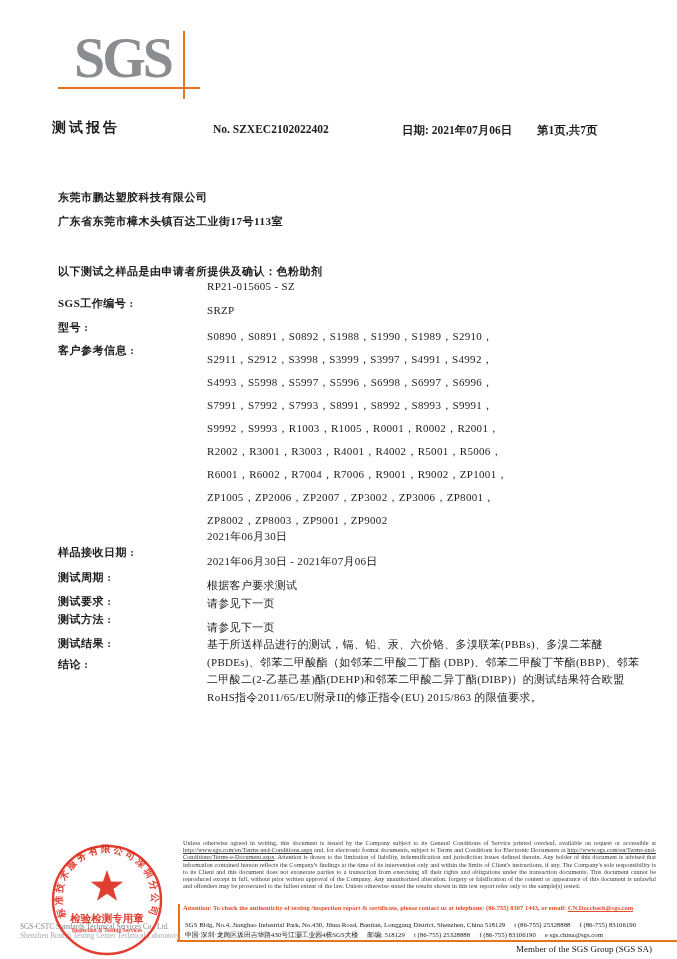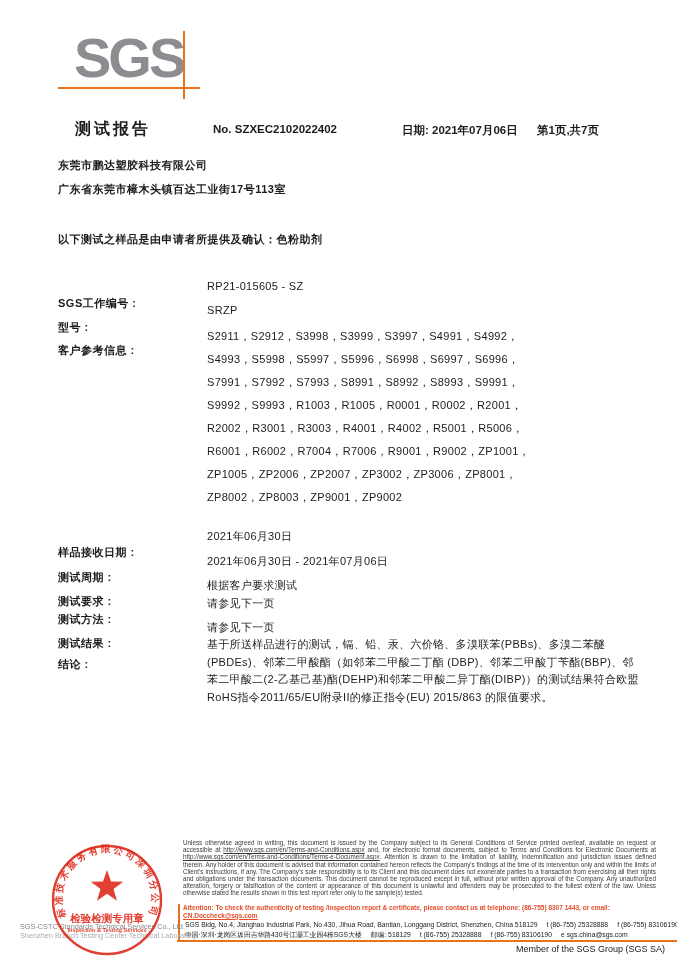--- a/index.html
+++ b/index.html
@@ -1,38 +1,38 @@
 <!DOCTYPE html>
 <html><head>
 <meta charset="utf-8">
 <style>
   * { margin:0; padding:0; box-sizing:border-box; }
   html,body { background:#fff; }
   .page {
     position:relative; width:677px; height:959px; background:#ffffff;
-    font-family:Liberation Sans, sans-serif; color:#1c1c1c; overflow:hidden;
+    font-family:Liberation Serif, serif; color:#1c1c1c; overflow:hidden;
   }
   
   .logo-wrap { position:absolute; left:58px; top:26px; width:150px; height:80px; }
   .logo-text {
     position:absolute; left:16px; top:2px;
     font-size:56px; font-weight:bold; letter-spacing:-3px;
     color:#8b8d90; line-height:60px;
   }
   .logo-hline { position:absolute; left:0; top:61px; width:142px; height:2px; background:#e8731a; }
   .logo-vline { position:absolute; left:125px; top:5px; width:2px; height:68px; background:#e8731a; }
   
-  .title { position:absolute; left:75px; top:119px; font-size:16px; font-weight:bold; letter-spacing:3px; }
+  .title { position:absolute; left:52px; top:119px; font-size:14px; font-weight:bold; letter-spacing:3px; }
   .hmeta { position:absolute; top:123px; font-size:11.5px; font-weight:bold; }
   .no    { left:213px; }
   .hdate { left:402px; }
   .hpage { left:537px; }
-  .applicant { position:absolute; left:58px; font-size:11px; font-weight:bold; letter-spacing:0.5px; }
+  .applicant { position:absolute; left:58px; font-size:11px; font-weight:bold; letter-spacing:0.5px;margin-top:32px; }
   
-  .intro { position:absolute; left:58px; top:232px; font-size:11px; font-weight:bold; letter-spacing:0.5px; }
+  .intro { position:absolute; left:58px; top:264px; font-size:11px; font-weight:bold; letter-spacing:0.5px; }
   .lbl { position:absolute; left:58px; font-size:11px; font-weight:bold; letter-spacing:0.5px;margin-top:24px; }
   .val { position:absolute; left:207px; font-size:11px; letter-spacing:0.3px;margin-top:8px; }
   .ref-lines { line-height:23px; }
   .conclusion { width:436px; line-height:17.5px; }
   
   .terms { position:absolute; left:183px; top:839px; width:473px; font-size:6.3px;
            line-height:7.2px; color:#3a3a3a; text-align:justify; }
   .terms .u { text-decoration:underline; }
   .attention { position:absolute; left:183px; top:904px; width:473px; font-size:6.5px;
                line-height:7.6px; color:#e04e2a; font-weight:bold; }
@@ -72,20 +72,21 @@
   <div class="intro">以下测试之样品是由申请者所提供及确认：色粉助剂</div>
 
   <div class="lbl" style="top:272px">SGS工作编号 :</div>
   <div class="val" style="top:272px">RP21-015605 - SZ</div>
 
   <div class="lbl" style="top:296px">型号 :</div>
   <div class="val" style="top:296px">SRZP</div>
 
   <div class="lbl" style="top:319px">客户参考信息 :</div>
   <div class="val ref-lines" style="top:317px">
+    <div>S0890，S0891，S0892，S1988，S1990，S1989，S2910，</div>
     <div>S2911，S2912，S3998，S3999，S3997，S4991，S4992，</div>
     <div>S4993，S5998，S5997，S5996，S6998，S6997，S6996，</div>
     <div>S7991，S7992，S7993，S8991，S8992，S8993，S9991，</div>
     <div>S9992，S9993，R1003，R1005，R0001，R0002，R2001，</div>
     <div>R2002，R3001，R3003，R4001，R4002，R5001，R5006，</div>
     <div>R6001，R6002，R7004，R7006，R9001，R9002，ZP1001，</div>
     <div>ZP1005，ZP2006，ZP2007，ZP3002，ZP3006，ZP8001，</div>
     <div>ZP8002，ZP8003，ZP9001，ZP9002</div>
   </div>
 

